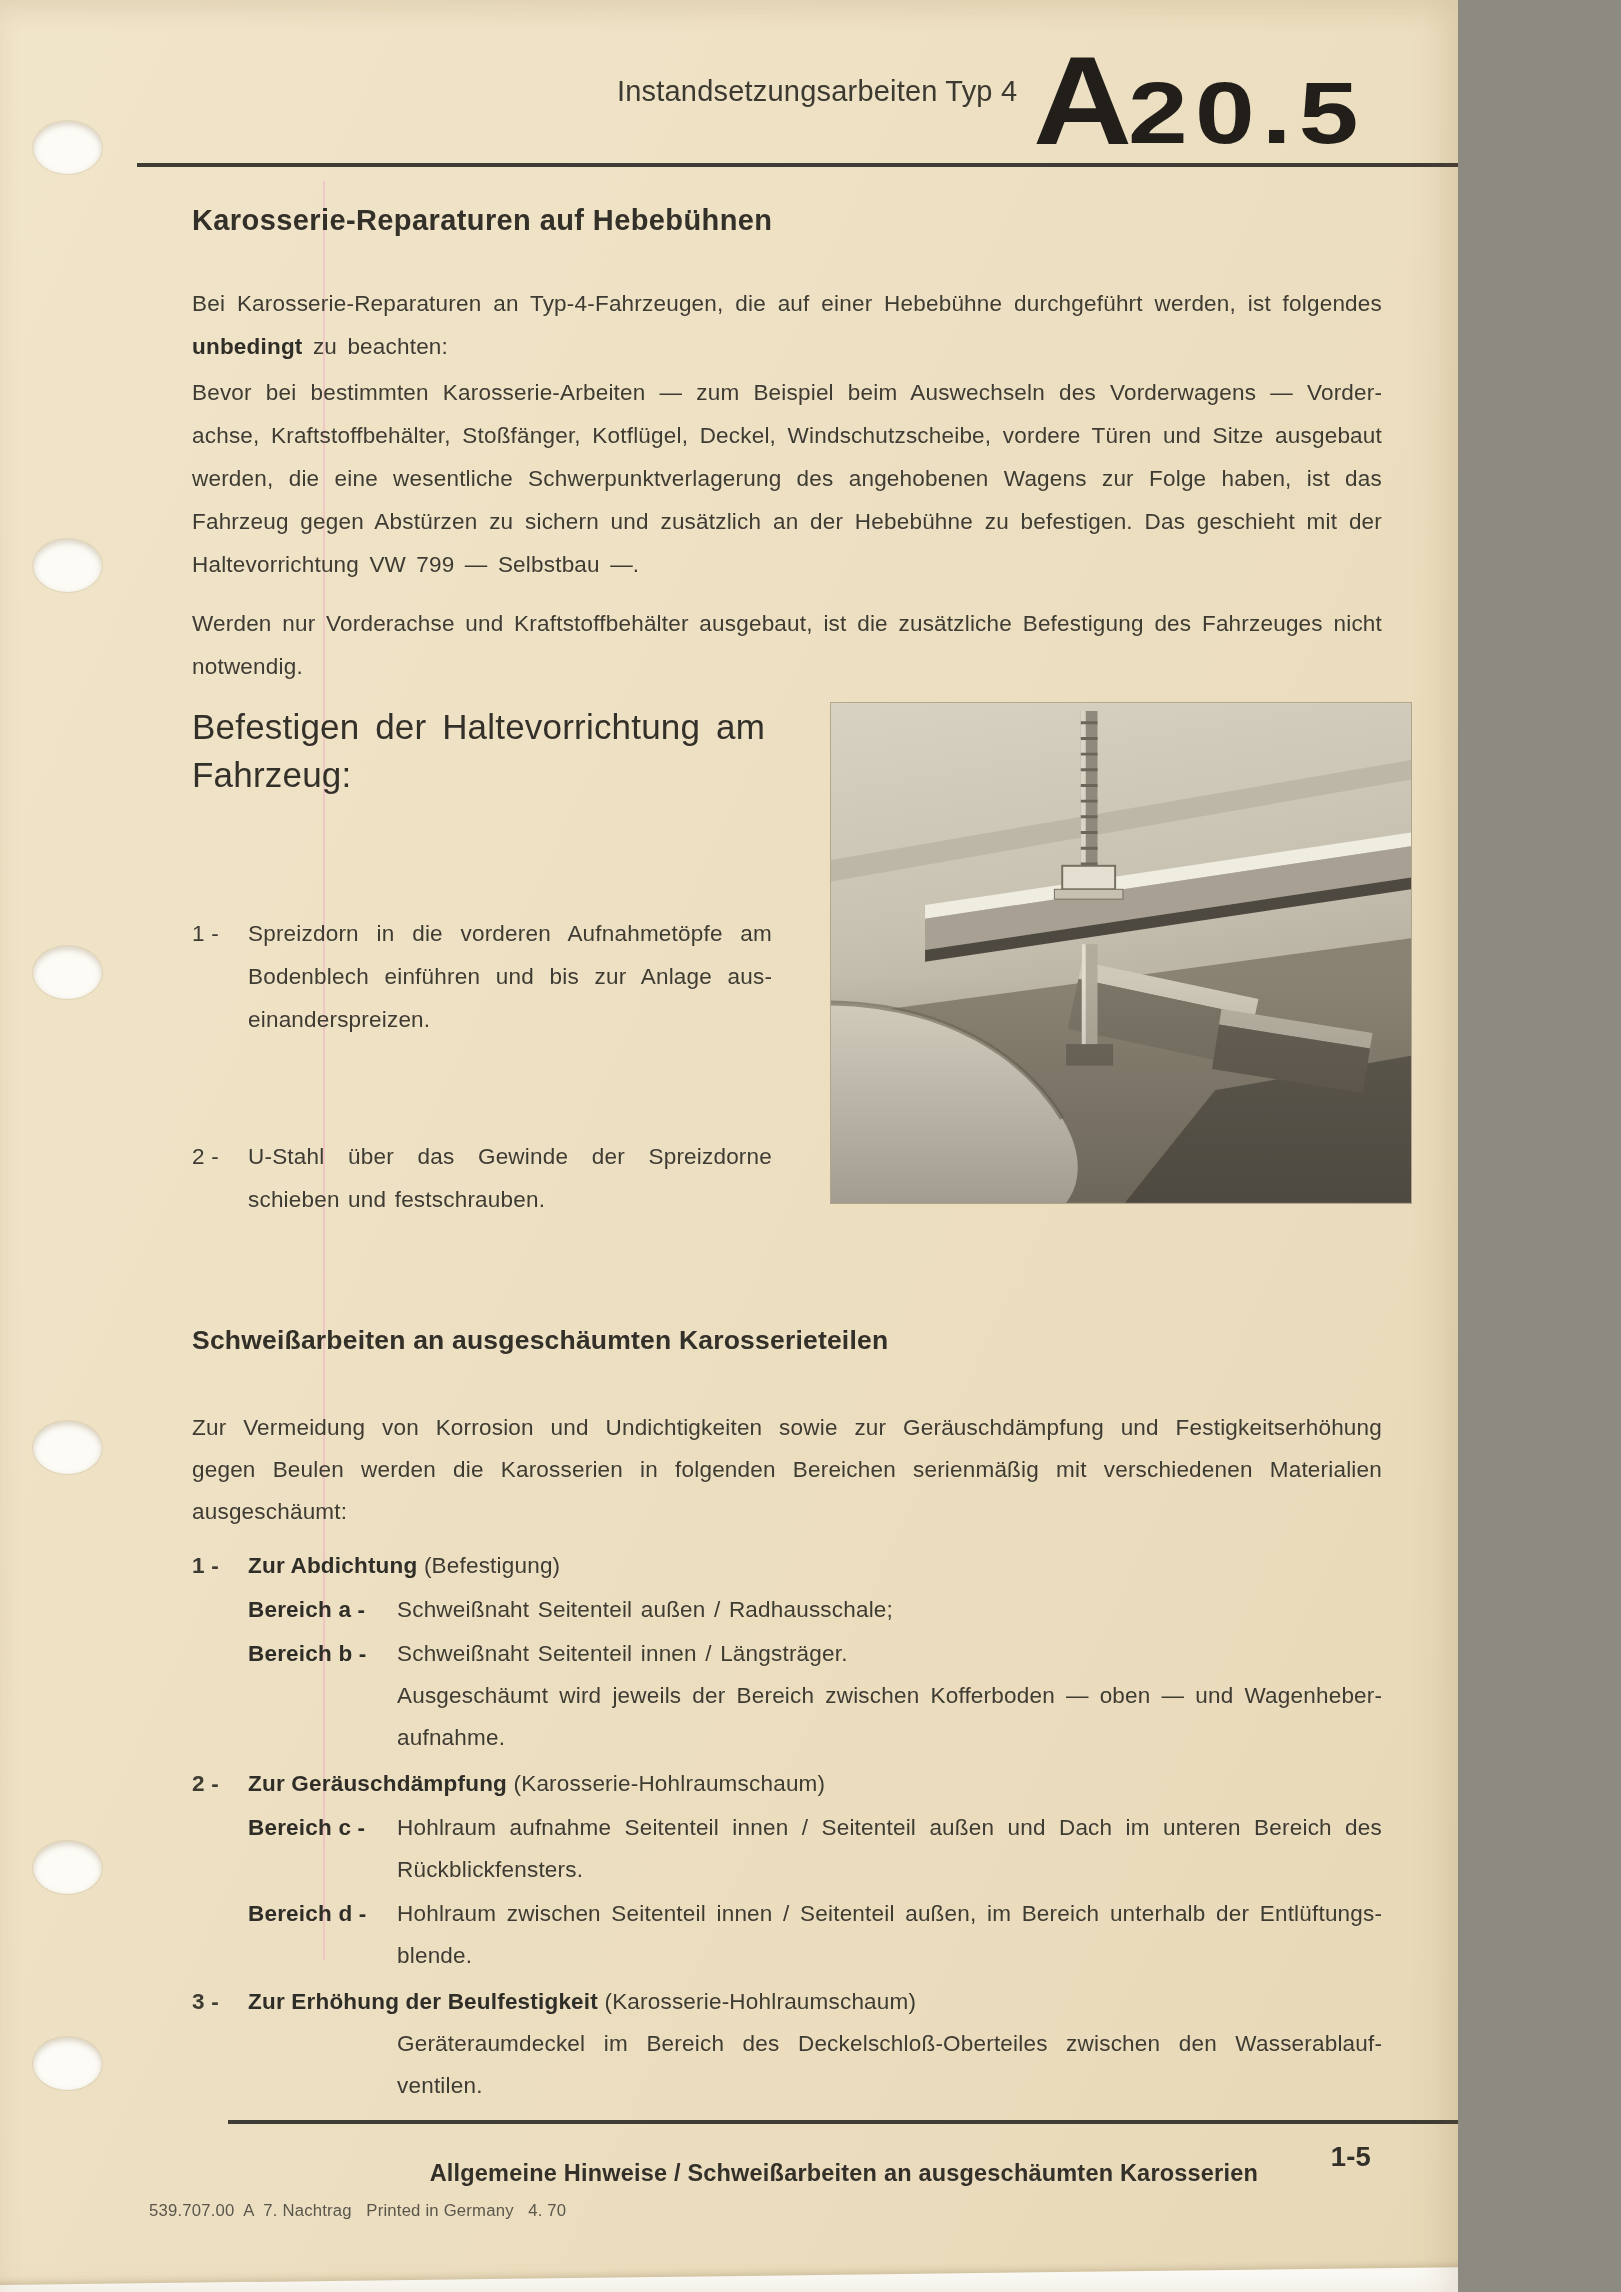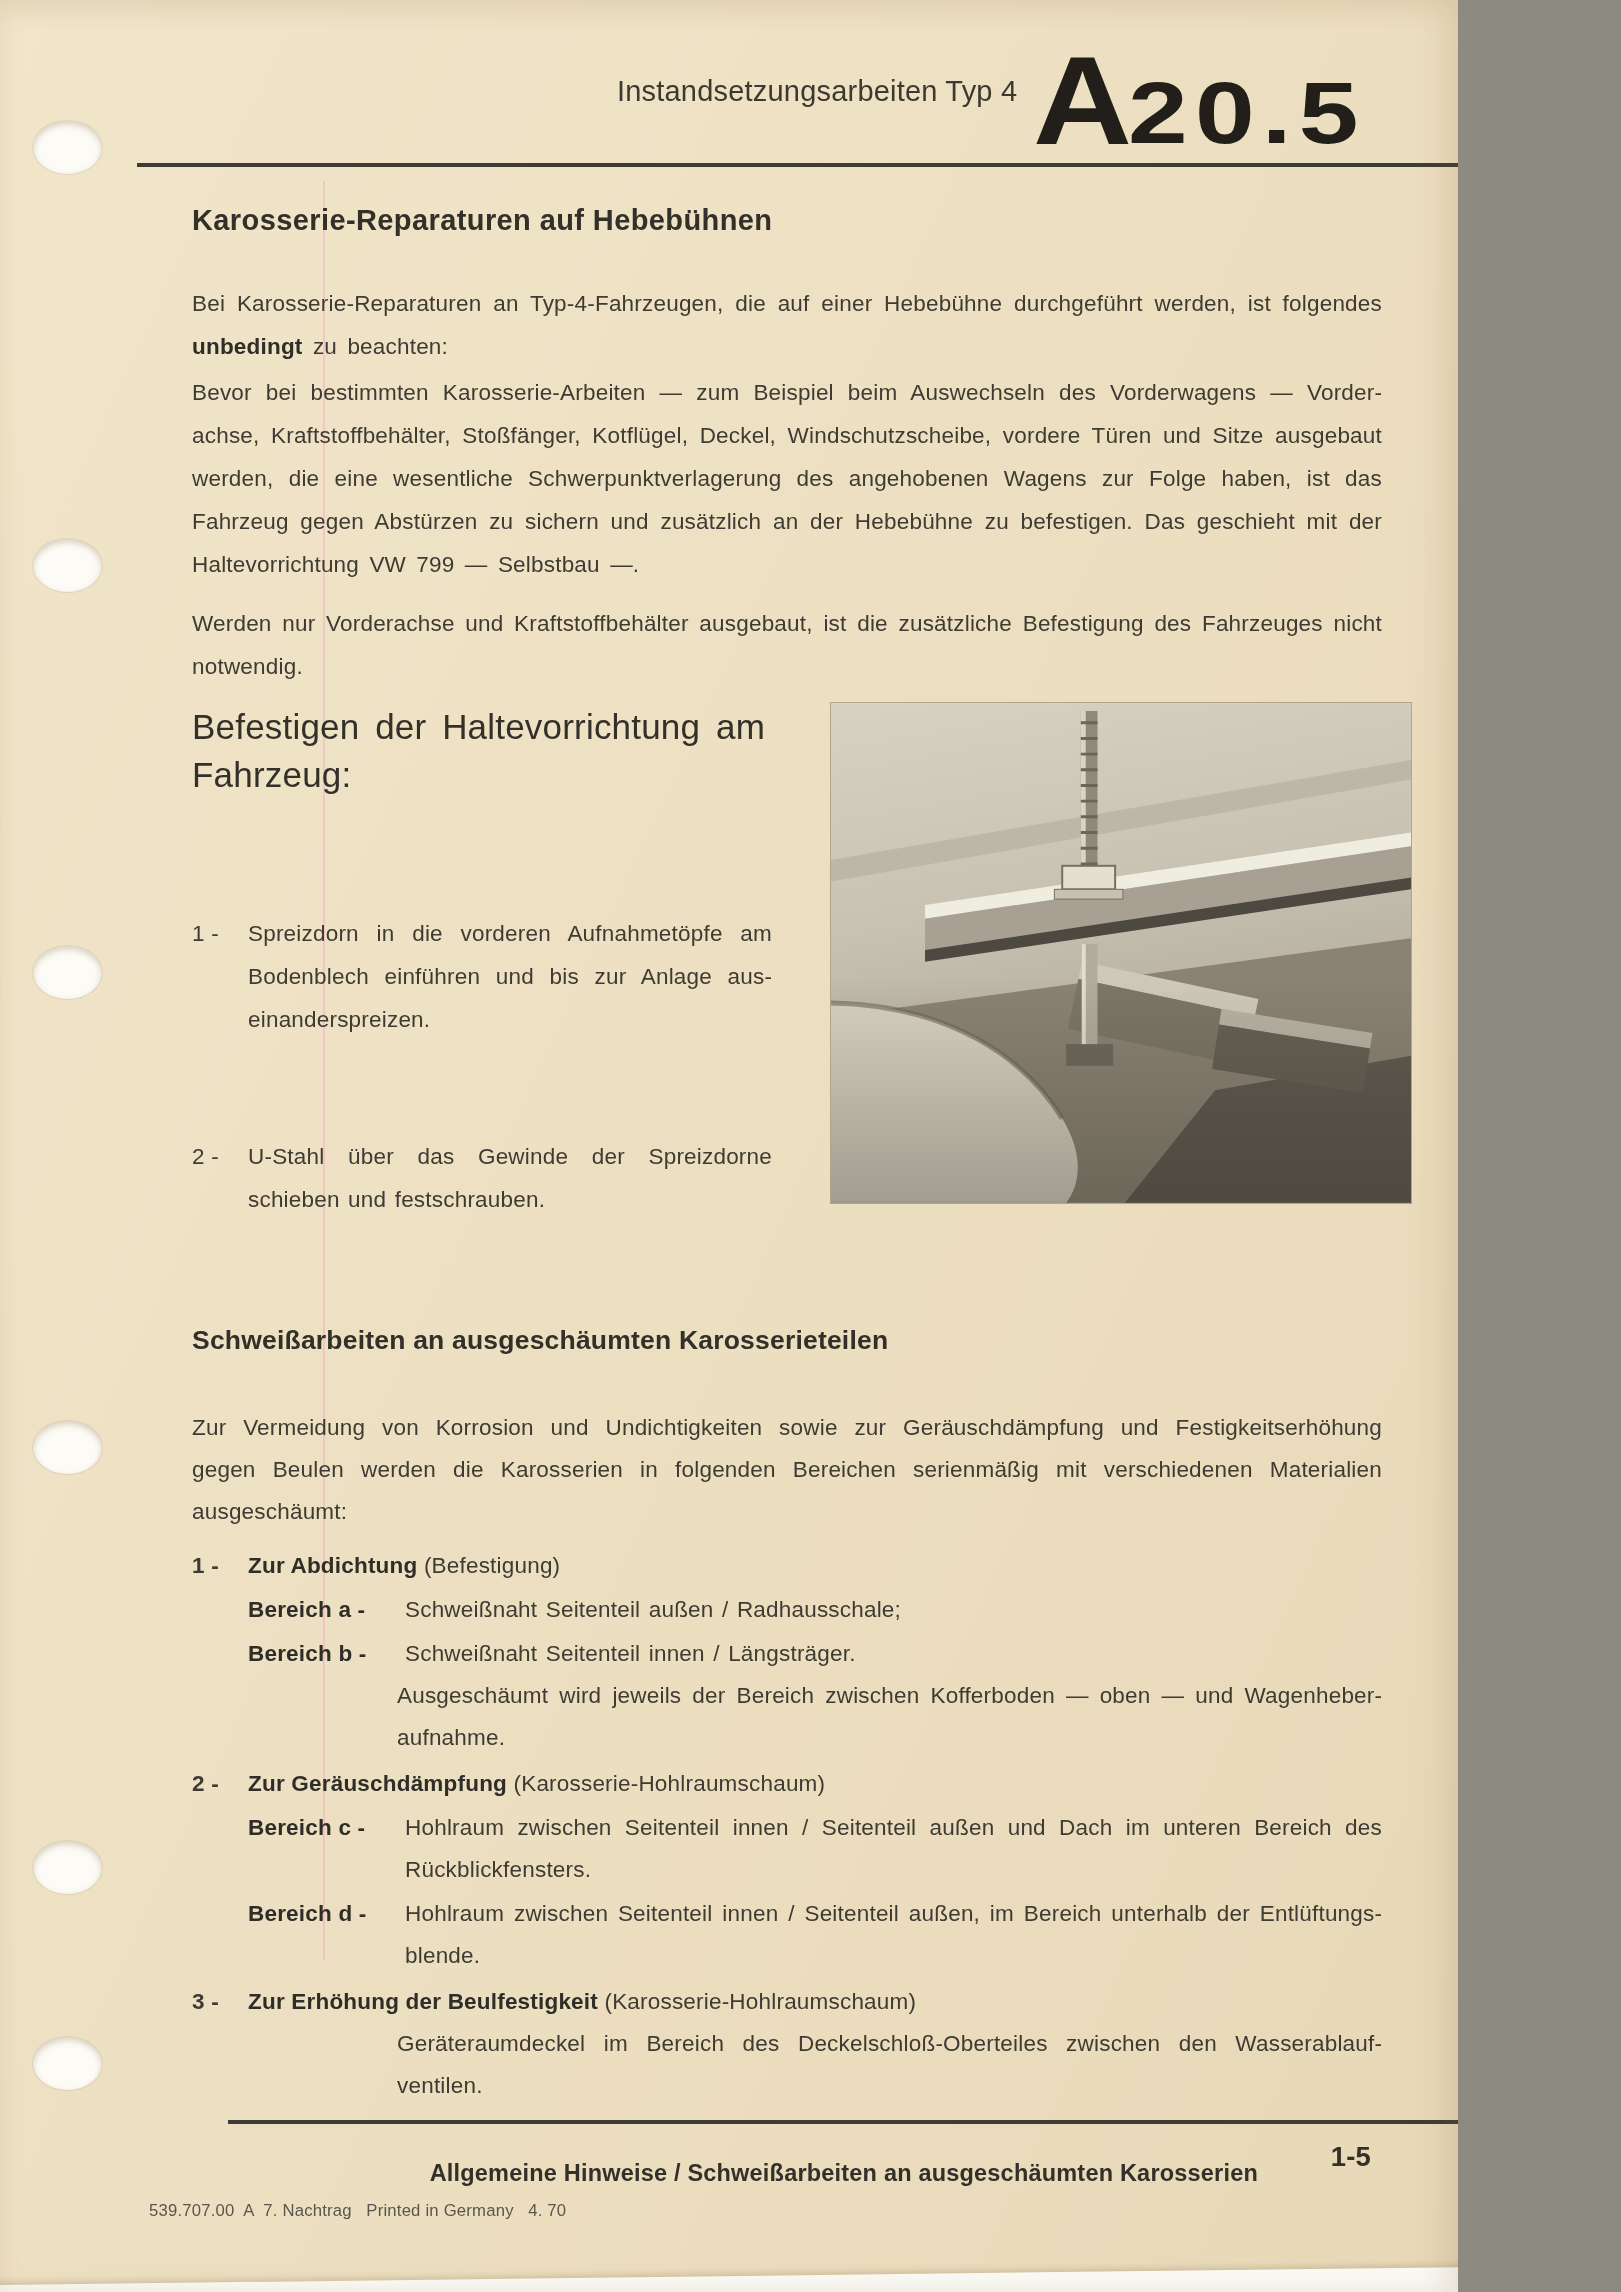--- a/index.html
+++ b/index.html
@@ -54,21 +54,21 @@
 
   .section2{position:absolute; left:192px; top:1325px; width:1190px; font-size:22.5px; line-height:42px;}
   .h2{margin:0; font-size:26.5px; line-height:31px; font-weight:bold; color:#33302a;}
   .sec2-intro{margin:51px 0 11.8px 0; text-align:justify; word-spacing:3.9px;}
   .item{display:flex; margin-top:3.9px;}
   .item-num{flex:none; width:56px; font-weight:bold;}
   .item-body{flex:1;}
   .item-title strong{color:#2f2d27;}
   .area{display:flex; margin-top:2px;}
   .area-label{flex:none; width:149px; font-weight:bold; color:#2f2d27;}
-  .area-text{flex:1; text-align:justify; word-spacing:2px;margin-left:8px;}
+  .area-text{flex:1; text-align:justify; word-spacing:2px;}
   .note{margin:0 0 0 149px; text-align:justify; word-spacing:2px;}
 
   .footer-title{position:absolute; top:2147px; right:200px; font-size:23.5px; font-weight:bold;
     color:#33302a; white-space:nowrap;margin-top:13px;}
   .page-num{position:absolute; top:2141px; right:87px; font-size:27.4px; font-weight:bold; color:#33302a;}
   .imprint{position:absolute; top:2201px; left:149px; font-size:16.7px; color:#5a564c; white-space:pre;}
 </style>
 </head>
 <body>
 
@@ -170,21 +170,21 @@
         <p class="note">Ausgeschäumt wird jeweils der Bereich zwischen Kofferboden — oben — und Wagenheber­aufnahme.</p>
       </div>
     </div>
 
     <div class="item">
       <span class="item-num">2 -</span>
       <div class="item-body">
         <div class="item-title"><strong>Zur Geräuschdämpfung</strong><span> (Karosserie-Hohlraumschaum)</span></div>
         <div class="area">
           <span class="area-label">Bereich c -</span>
-          <span class="area-text">Hohlraum zwischen Seitenteil innen / Seitenteil außen und Dach im unteren Bereich des Rückblickfensters.</span>
+          <span class="area-text">Hohlraum aufnahme Seitenteil innen / Seitenteil außen und Dach im unteren Bereich des Rückblickfensters.</span>
         </div>
         <div class="area">
           <span class="area-label">Bereich d -</span>
           <span class="area-text">Hohlraum zwischen Seitenteil innen / Seitenteil außen, im Bereich unterhalb der Entlüftungs­blende.</span>
         </div>
       </div>
     </div>
 
     <div class="item">
       <span class="item-num">3 -</span>

